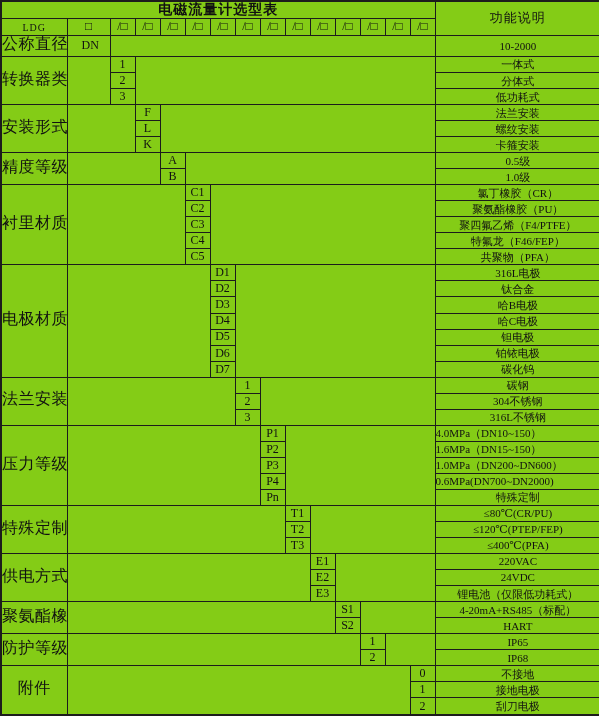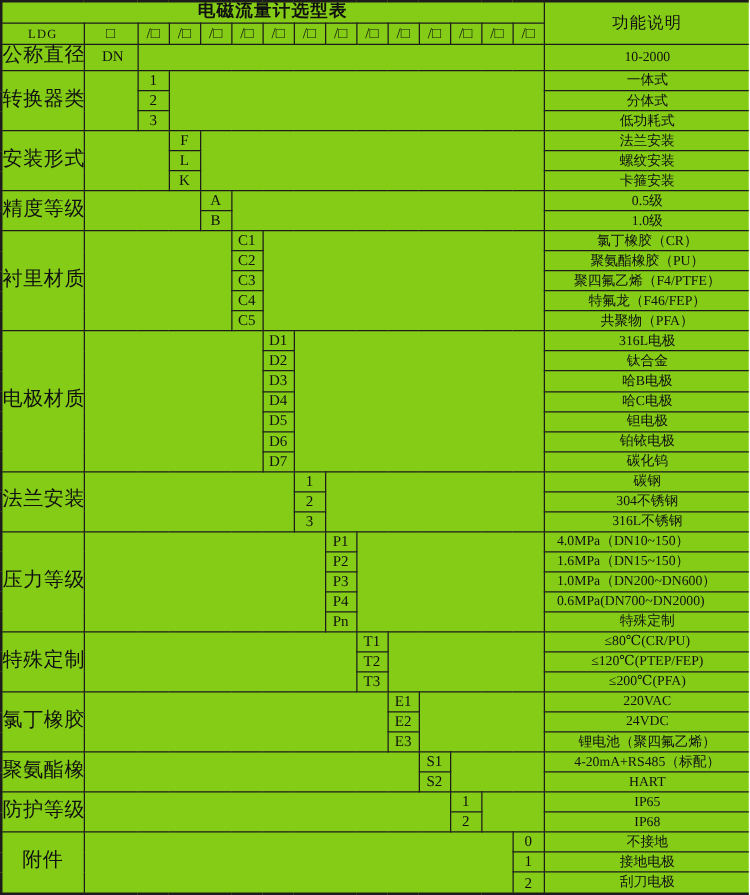--- a/index.html
+++ b/index.html
@@ -21,21 +21,21 @@
     line-height:1.1;
   }
   td.title    { font-size:14px; font-weight:bold; letter-spacing:1px; height:16px; }
   td.funchead { font-size:13px; letter-spacing:1px; }
   td.ldg      { text-align:center; padding-left:0; font-size:10px; letter-spacing:1px; }
   td.box      { font-size:12px; padding:0; }
   td.cat      { font-size:16px; letter-spacing:0.5px;font-family:Liberation Mono, monospace; }
   td.code     { font-size:12px; }
   td.codeL    { text-align:left; padding-left:14px; font-size:12px; }
   td.desc     { font-size:11px; }
-  td.desc.left{ text-align:left; padding-left:10px; }
+  td.desc.left{ text-align:left; padding-left:0; }
   td.blank    { }
   tr.h16      { height:17px; }
 </style>
 </head>
 <body>
 
 <div class="sheet">
 <table class="model-table">
   <colgroup>
     <col style="width:66px">
@@ -233,37 +233,37 @@
     <td class="code">T1</td>
     <td rowspan="3" colspan="5" class="blank"></td>
     <td class="desc">≤80℃(CR/PU)</td>
   </tr>
   <tr>
     <td class="code">T2</td>
     <td class="desc">≤120℃(PTEP/FEP)</td>
   </tr>
   <tr>
     <td class="code">T3</td>
-    <td class="desc">≤200℃(PFA)</td>
-  </tr>
-
-  <tr>
-    <td rowspan="3" class="cat">氯丁橡胶</td>
+    <td class="desc">≤400℃(PFA)</td>
+  </tr>
+
+  <tr>
+    <td rowspan="3" class="cat">供电方式</td>
     <td rowspan="3" colspan="9" class="blank"></td>
     <td class="code">E1</td>
     <td rowspan="3" colspan="4" class="blank"></td>
     <td class="desc">220VAC</td>
   </tr>
   <tr>
     <td class="code">E2</td>
     <td class="desc">24VDC</td>
   </tr>
   <tr>
     <td class="code">E3</td>
-    <td class="desc">锂电池（聚四氟乙烯）</td>
+    <td class="desc">锂电池（仅限低功耗式）</td>
   </tr>
 
   <tr>
     <td rowspan="2" class="cat">聚氨酯橡胶</td>
     <td rowspan="2" colspan="10" class="blank"></td>
     <td class="code">S1</td>
     <td rowspan="2" colspan="3" class="blank"></td>
     <td class="desc">4-20mA+RS485（标配）</td>
   </tr>
   <tr>

